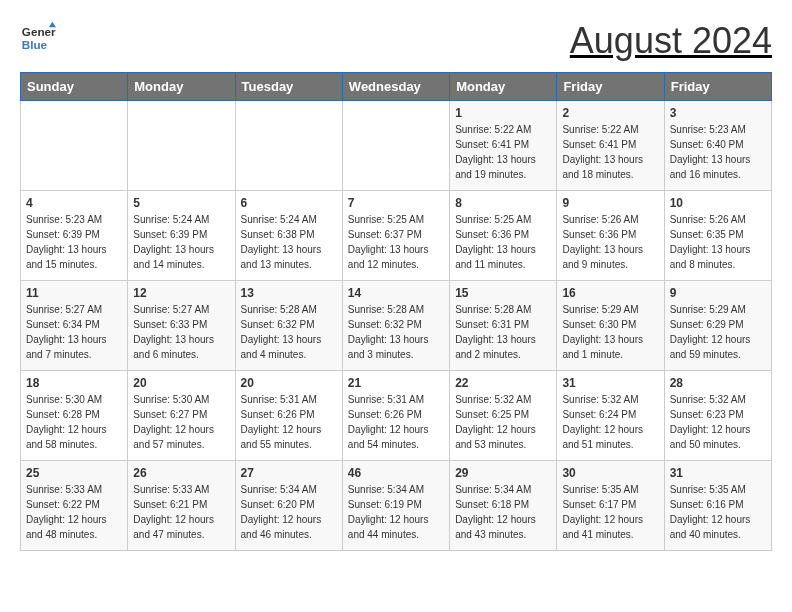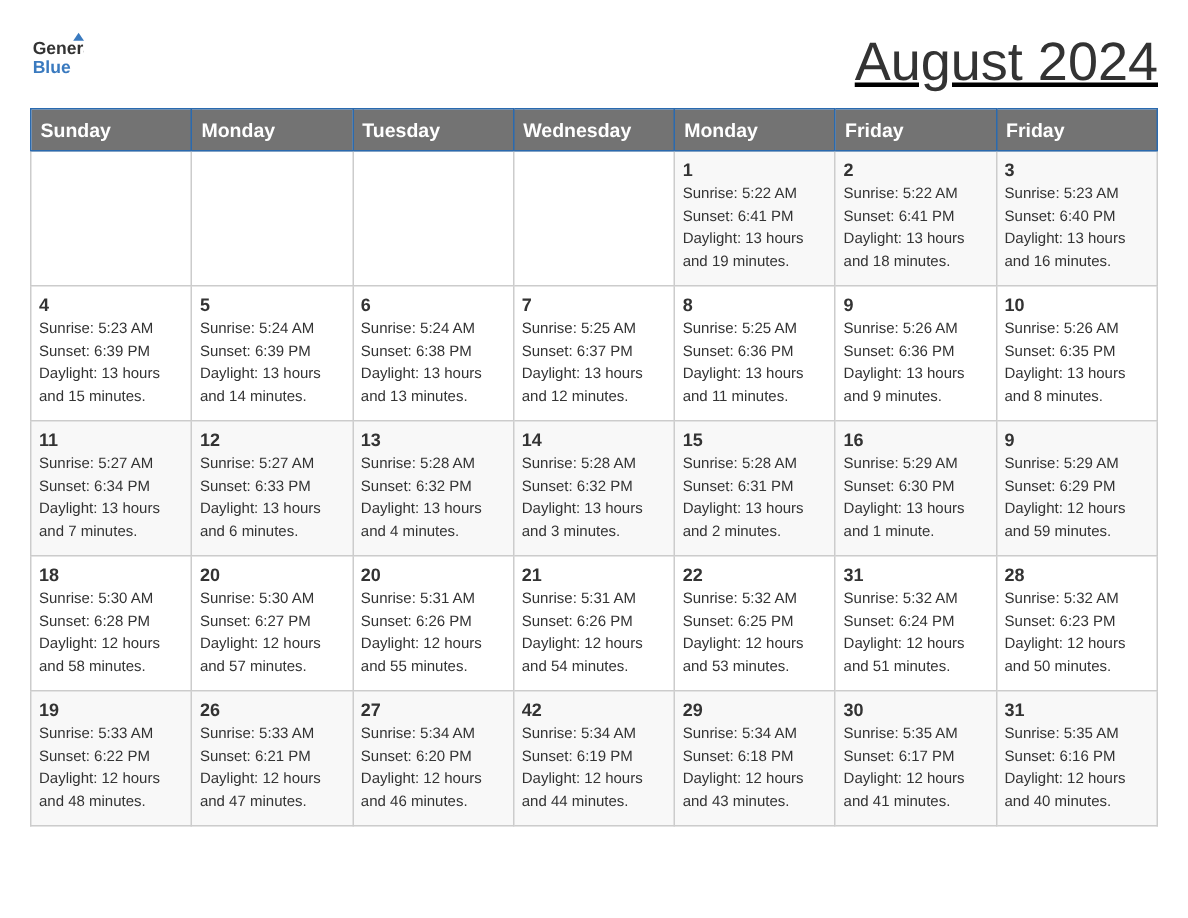--- a/index.html
+++ b/index.html
@@ -210,33 +210,33 @@
           <div class="day-number">31</div>
           <div class="day-detail">Sunrise: 5:32 AM<br>Sunset: 6:24 PM<br>Daylight: 12 hours and 51 minutes.</div>
         </td>
         <td>
           <div class="day-number">28</div>
           <div class="day-detail">Sunrise: 5:32 AM<br>Sunset: 6:23 PM<br>Daylight: 12 hours and 50 minutes.</div>
         </td>
       </tr>
       <tr>
         <td>
-          <div class="day-number">19</div>
+          <div class="day-number">25</div>
           <div class="day-detail">Sunrise: 5:33 AM<br>Sunset: 6:22 PM<br>Daylight: 12 hours and 48 minutes.</div>
         </td>
         <td>
           <div class="day-number">26</div>
           <div class="day-detail">Sunrise: 5:33 AM<br>Sunset: 6:21 PM<br>Daylight: 12 hours and 47 minutes.</div>
         </td>
         <td>
           <div class="day-number">27</div>
           <div class="day-detail">Sunrise: 5:34 AM<br>Sunset: 6:20 PM<br>Daylight: 12 hours and 46 minutes.</div>
         </td>
         <td>
-          <div class="day-number">42</div>
+          <div class="day-number">46</div>
           <div class="day-detail">Sunrise: 5:34 AM<br>Sunset: 6:19 PM<br>Daylight: 12 hours and 44 minutes.</div>
         </td>
         <td>
           <div class="day-number">29</div>
           <div class="day-detail">Sunrise: 5:34 AM<br>Sunset: 6:18 PM<br>Daylight: 12 hours and 43 minutes.</div>
         </td>
         <td>
           <div class="day-number">30</div>
           <div class="day-detail">Sunrise: 5:35 AM<br>Sunset: 6:17 PM<br>Daylight: 12 hours and 41 minutes.</div>
         </td>

